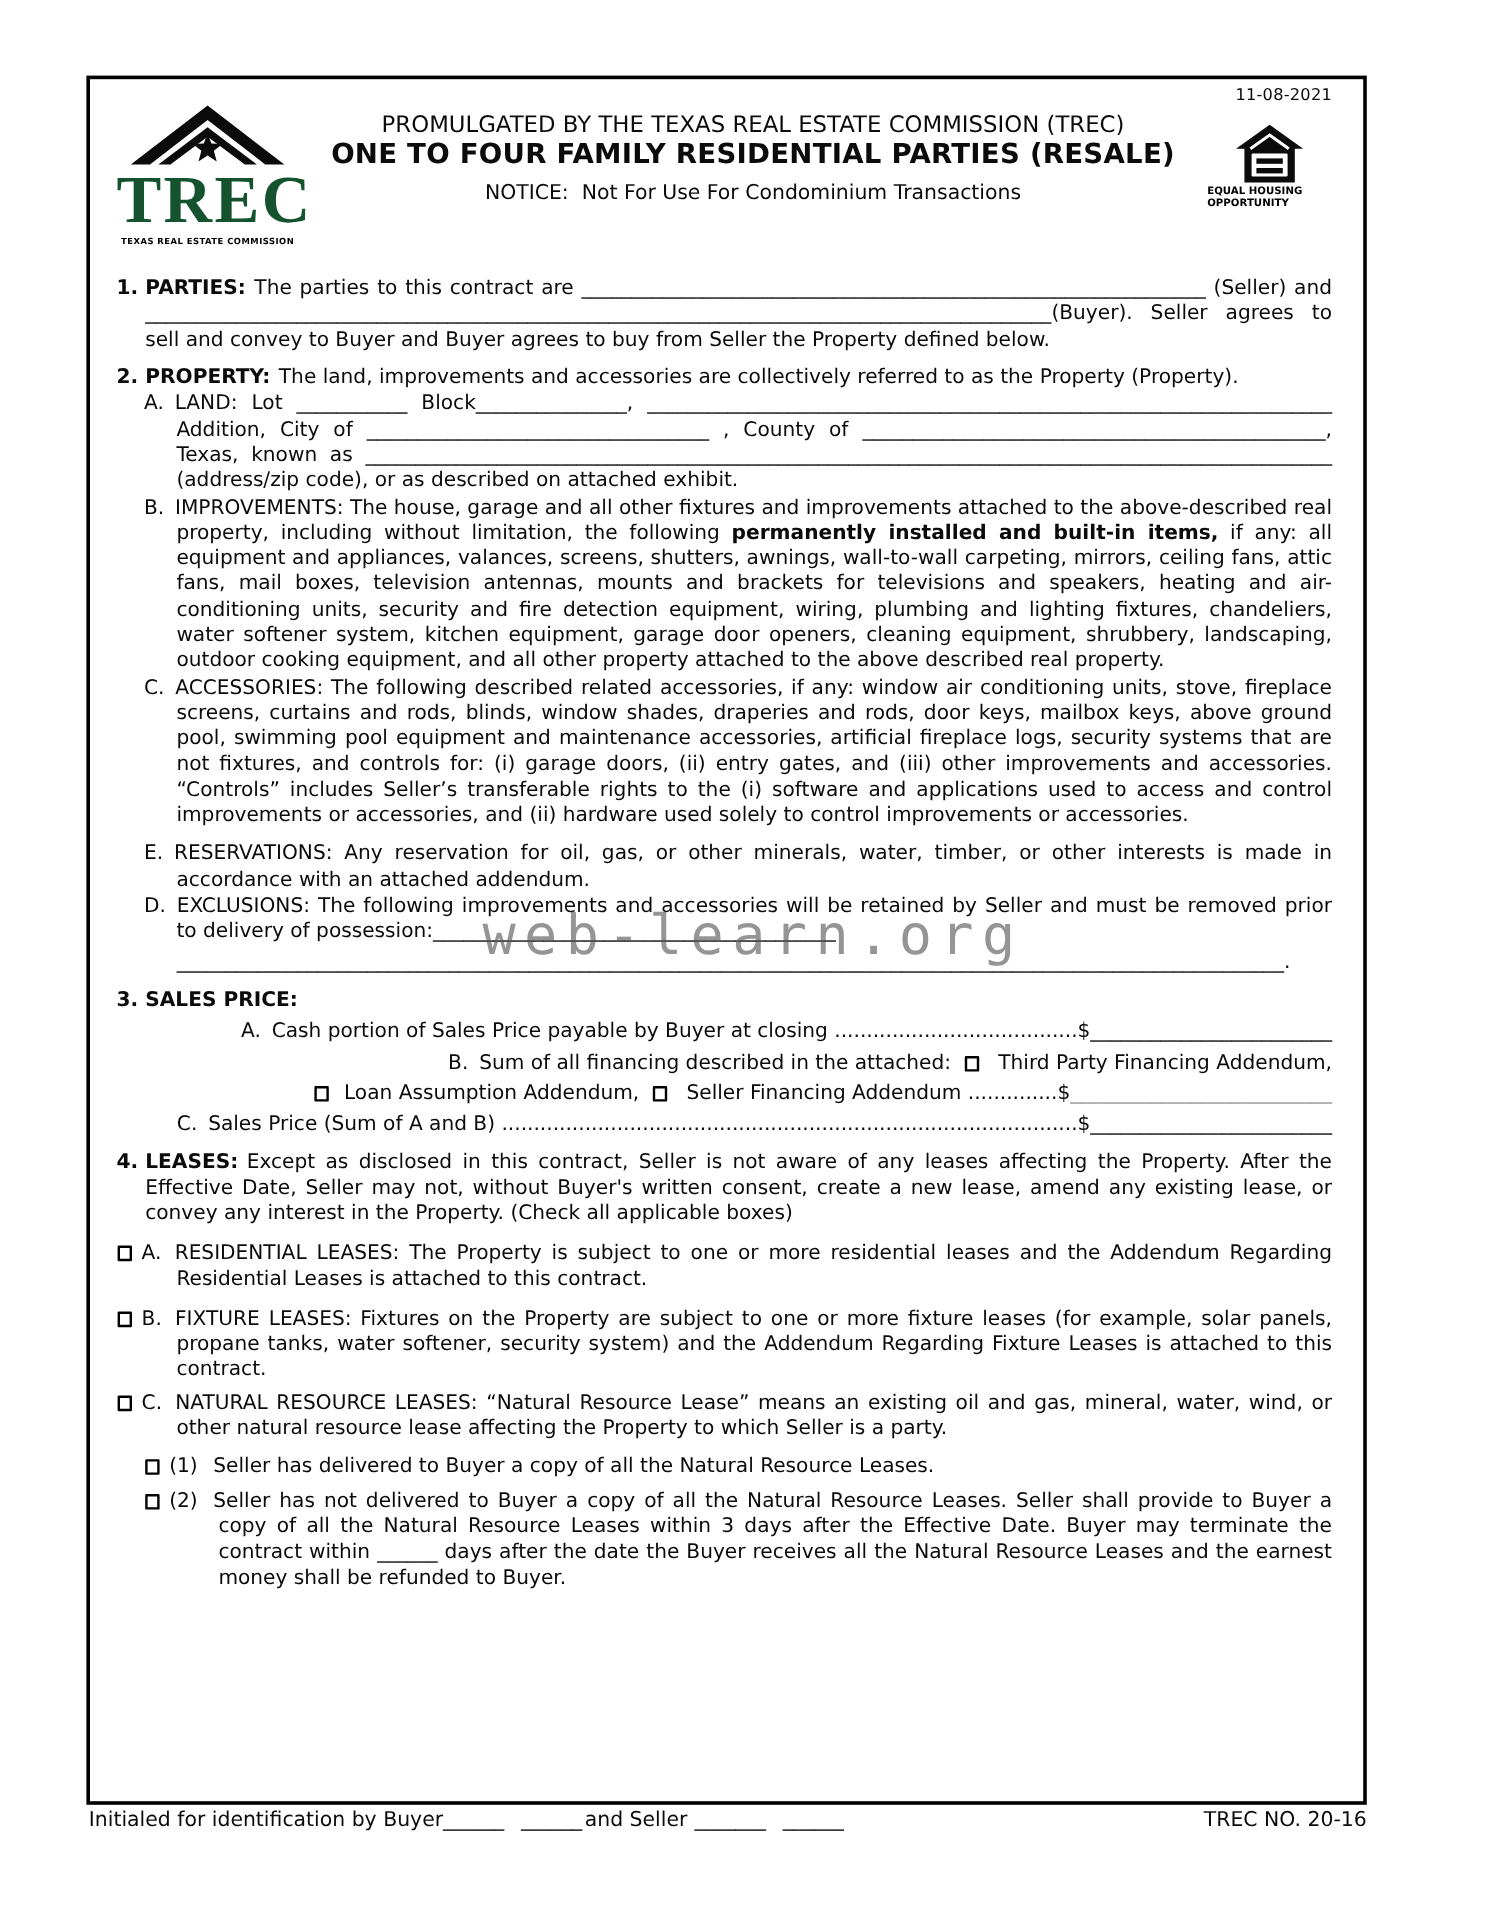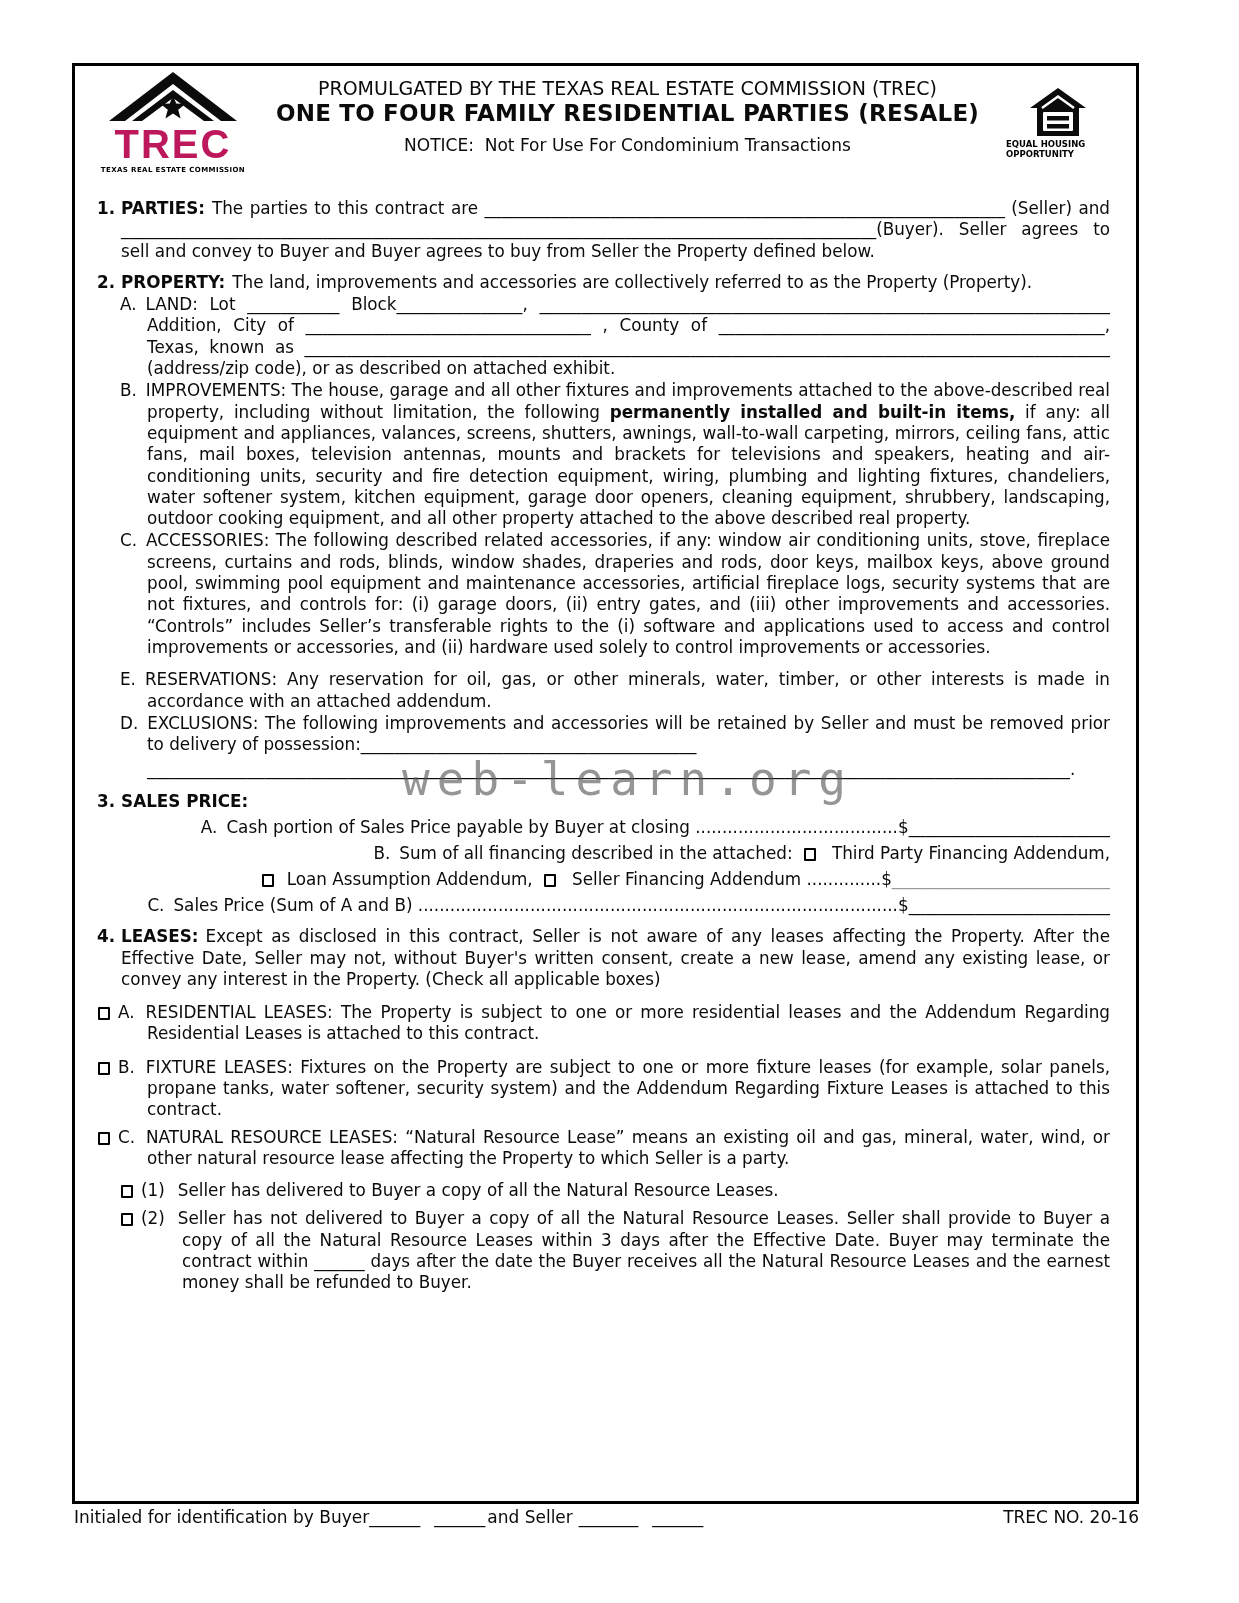--- a/index.html
+++ b/index.html
@@ -8,21 +8,21 @@
     width:1239px; height:1603px; background:#ffffff; position:relative;
     font-family:"DejaVu Sans", sans-serif; color:#0b0b0b; overflow:hidden;
   }
   .frame {
     position:absolute; left:72px; top:63px; width:1067px; height:1441px;
     border:3px solid #000; background:#fff; padding:5px 26px 0 22px; overflow:hidden;
   }
   .rev-date { text-align:right; font-size:13.5px; letter-spacing:0.2px; }
   .hdr { display:flex; align-items:flex-start; margin-top:0px; }
   .trec-logo { width:152px; text-align:center; flex:0 0 auto; }
-  .trec-word { font-family:Liberation Sans, sans-serif; font-weight:bold; font-size:40px; line-height:0.95; letter-spacing:2px; margin-top:-4px; color:#be185d; }
+  .trec-word { font-family:Liberation Serif, serif; font-weight:bold; font-size:56px; line-height:0.95; letter-spacing:2px; margin-top:-4px; color:#14532d; }
   .trec-sub { font-size:7px; font-weight:bold; letter-spacing:0.4px; margin-top:3px; color:#000; }
   .titles { flex:1 1 auto; text-align:center; padding-top:6px; }
   .t-prom { font-size:19px; }
   .t-main { font-size:23px; font-weight:bold; margin-top:1px; letter-spacing:0.2px; }
   .t-notice { font-size:17px; margin-top:9px; }
   .eho { width:104px; flex:0 0 auto; text-align:left; font-size:8.5px; font-weight:bold; line-height:1.2; padding-top:16px; color:#000; }
   .eho svg { display:block; margin:0 auto 2px auto; }
 
   .doc { margin-top:24px; font-size:16.8px; line-height:21.3px; text-align:justify; overflow-wrap:break-word; }
   .sec { padding-left:24px; text-indent:-24px; margin-top:10px; }
@@ -54,20 +54,21 @@
     display:flex; justify-content:space-between; font-size:17px;gap:40px;
   }
   .fgap { margin-left:14px; }
   .ftext { margin:0 6px 0 2px; }
 </style>
 </head>
 <body>
 
 <div class="frame">
 
+  <div class="rev-date">11-08-2021</div>
 
   <div class="hdr">
     <div class="trec-logo">
       <svg width="140" height="54" viewBox="0 0 140 54">
         <path d="M70 1 L134 50 L118 50 L70 13 L22 50 L6 50 Z" fill="#0b0b0b"></path>
         <path d="M70 19 L111 50 L101 50 L70 27 L39 50 L29 50 Z" fill="#0b0b0b"></path>
         <polygon fill="#0b0b0b" points="70,24 66.8,32.6 57.6,33 64.8,38.7 62.4,47.5 70,42.5 77.6,47.5 75.2,38.7 82.4,33 73.2,32.6"></polygon>
       </svg>
       <div class="trec-word">TREC</div>
       <div class="trec-sub">TEXAS REAL ESTATE COMMISSION</div>

